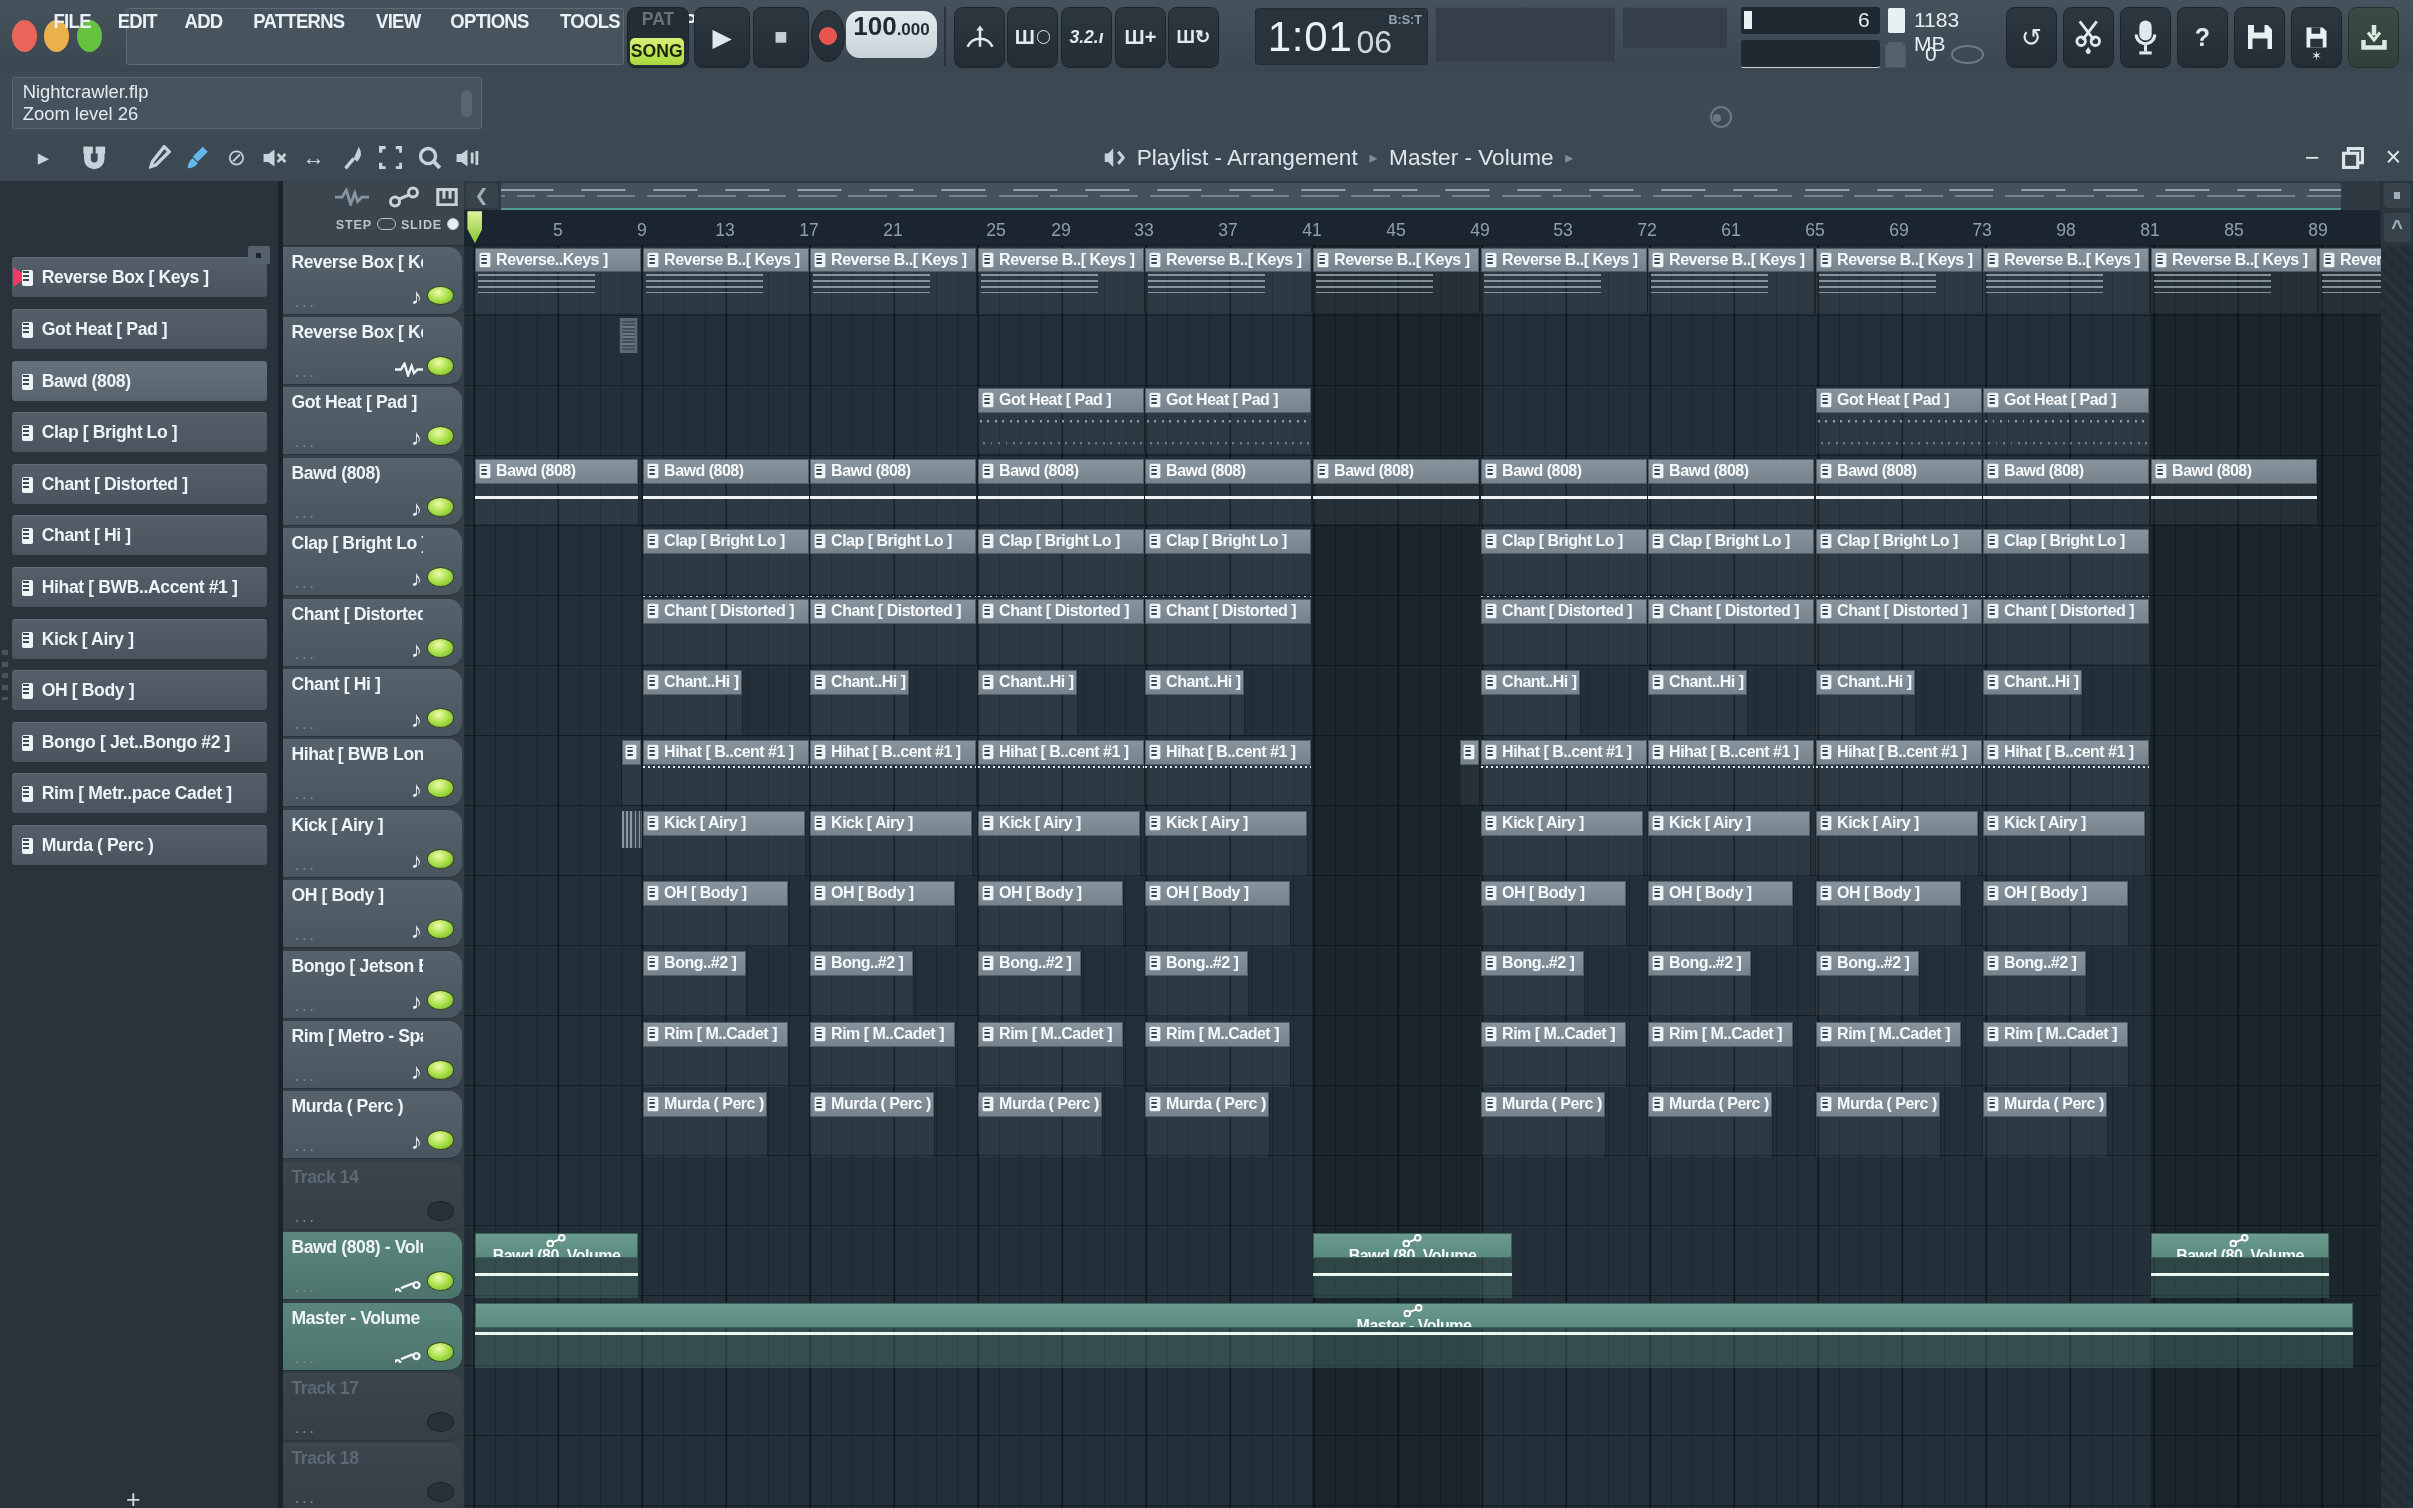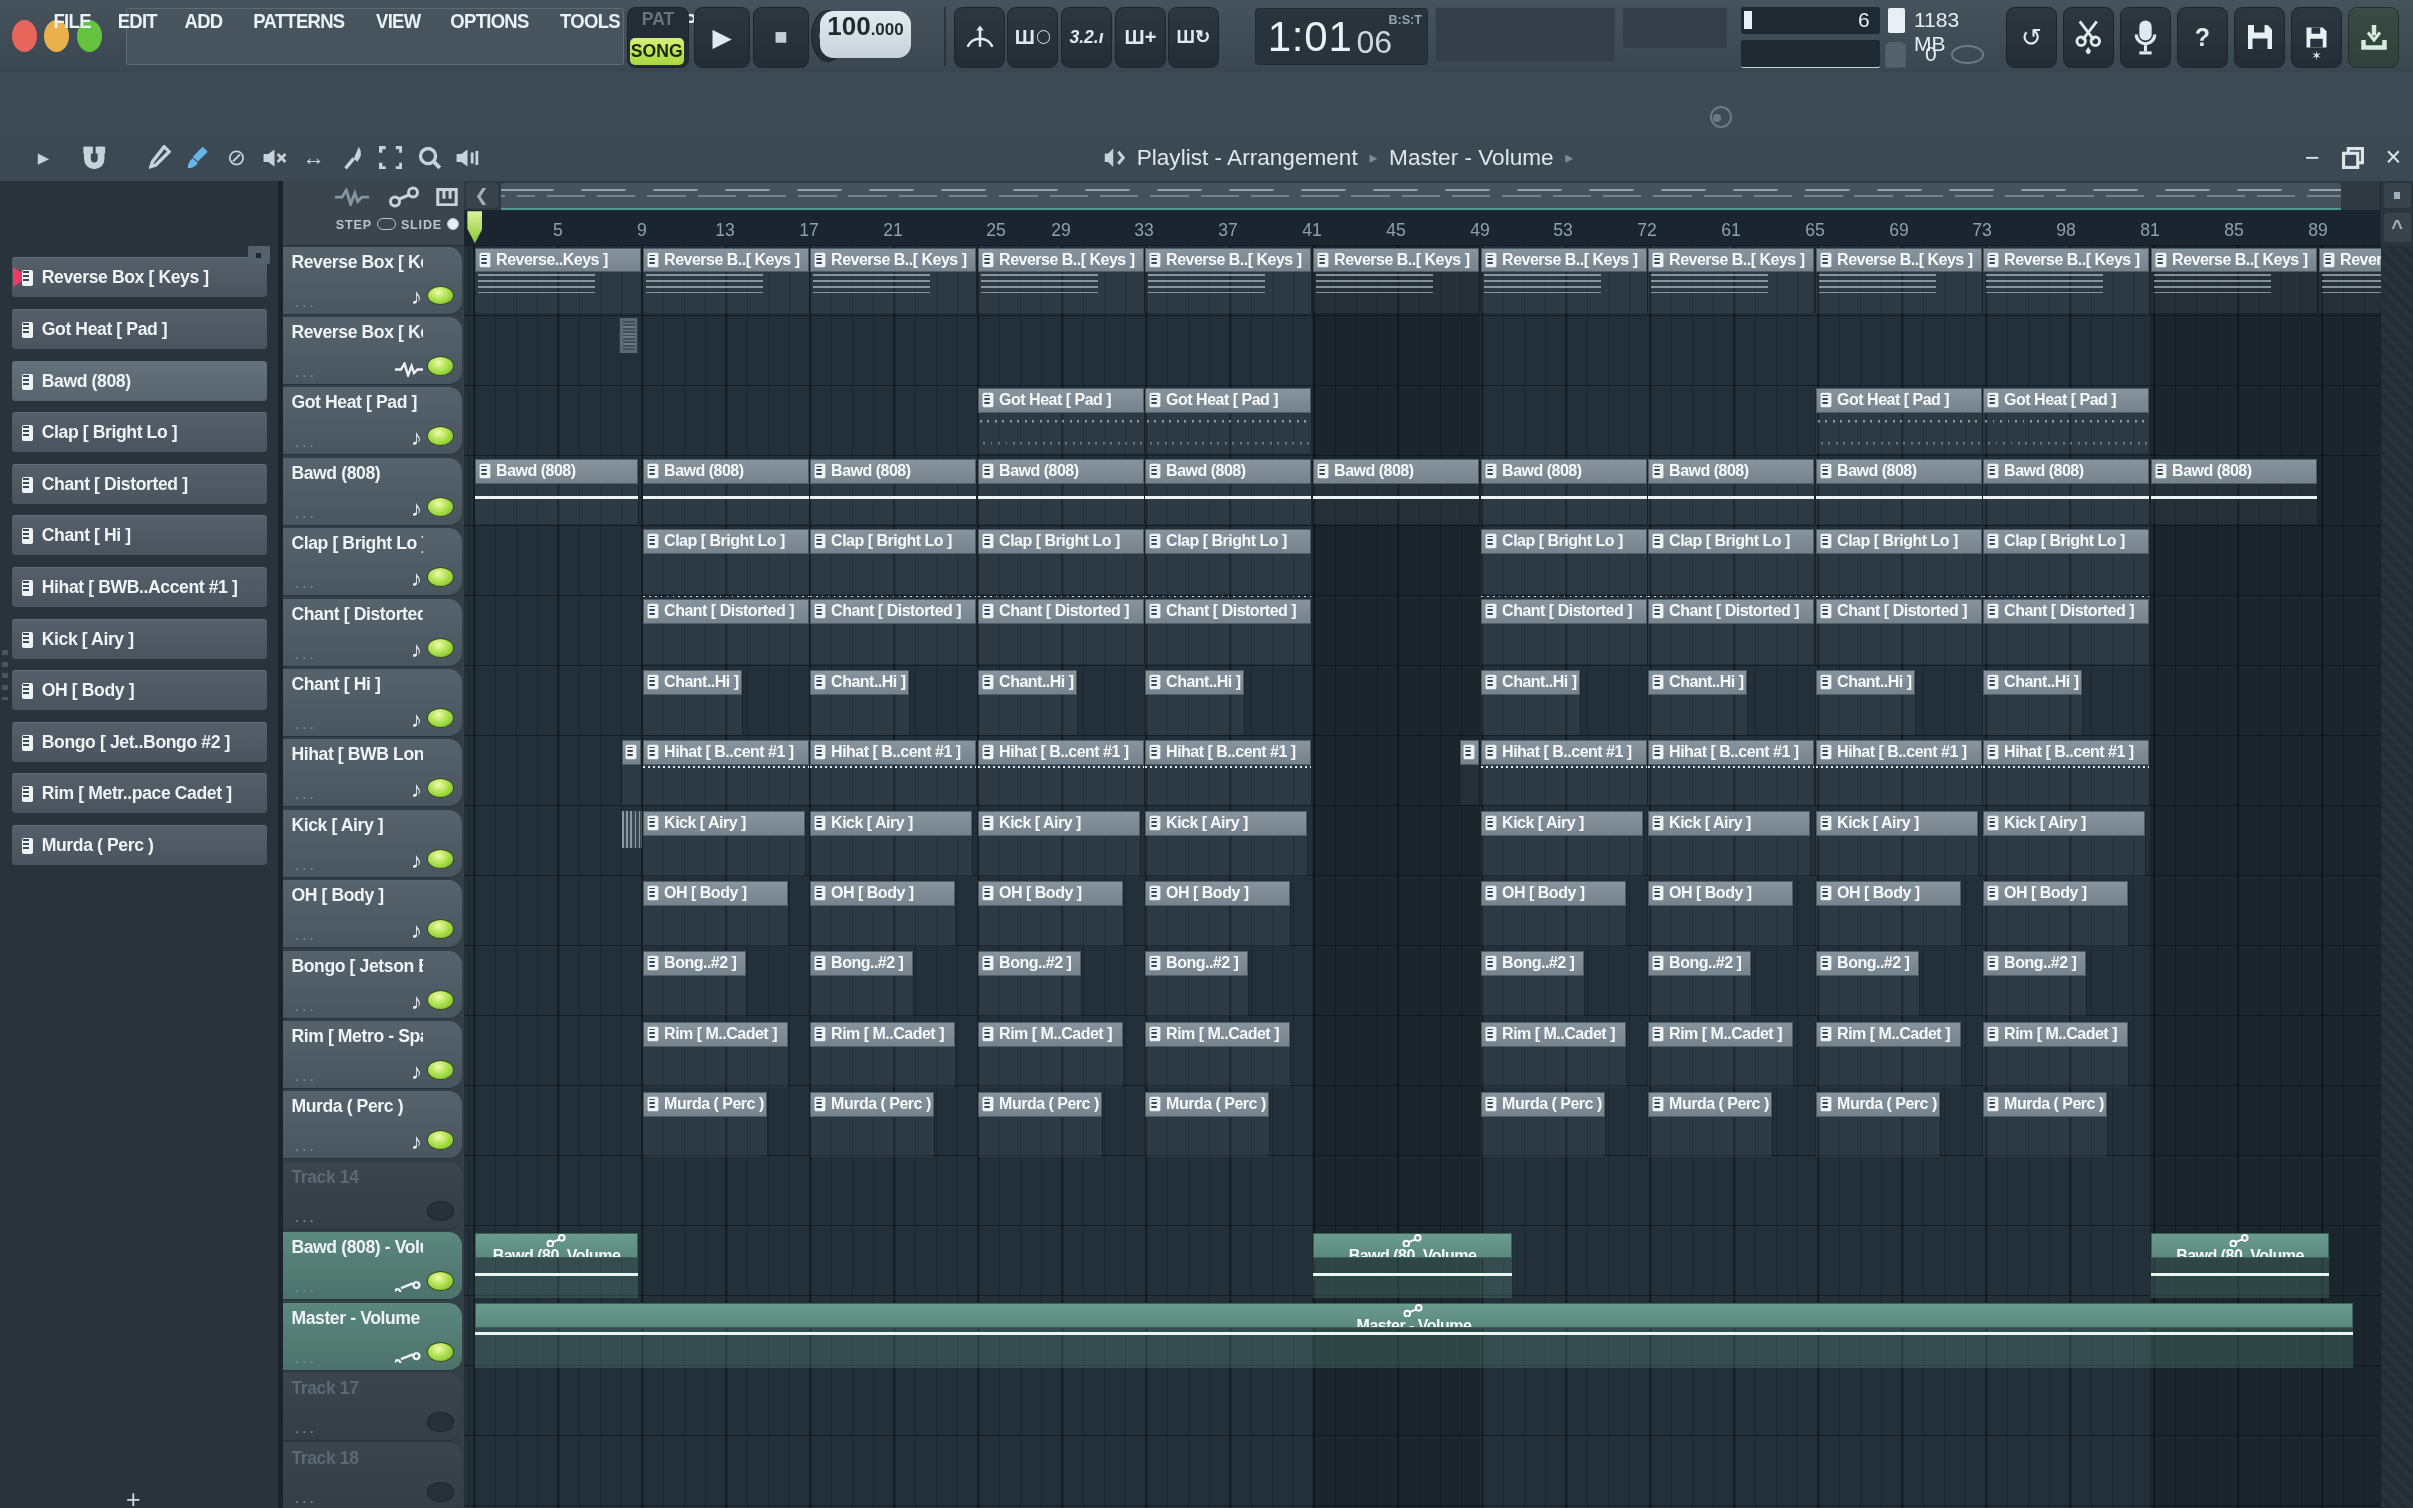--- a/index.html
+++ b/index.html
@@ -15,21 +15,21 @@
   #menubox{position:absolute;left:126px;top:7.5px;width:496px;height:55px;background:#47545e;
     border:1.7px solid #5d6b76;border-radius:2.5px;display:flex;justify-content:center;gap:22px;}
   .mitem{color:#e9f1f5;font-size:21px;font-weight:700;letter-spacing:-0.8px;transform:scaleX(.88);cursor:default;}
   .tbtn{position:absolute;background:linear-gradient(#2d3740,#242d35);border:1.7px solid #1d252c;
     border-radius:8.4px;display:flex;align-items:center;justify-content:center;color:#dfe9ee;}
   #patsong{position:absolute;left:627px;top:6.7px;width:60px;height:59px;border-radius:8.4px;background:#242d35;
     border:1.7px solid #1d252c;overflow:hidden;}
   #patlbl{position:absolute;left:0;top:1.7px;width:100%;text-align:center;color:#67737d;font-size:17.6px;font-weight:700;}
   #songlbl{position:absolute;left:1.7px;bottom:1.7px;width:54px;height:27px;border-radius:5px;background:linear-gradient(#d8ef79,#a9d83e);
     color:#1d2606;font-size:17.6px;font-weight:700;display:flex;align-items:center;justify-content:center;}
-  #tempo{position:absolute;left:820px;top:11px;width:91px;height:47px;border-radius:13.4px;
+  #tempo{position:absolute;left:846px;top:11px;width:91px;height:47px;border-radius:13.4px;
     background:linear-gradient(#e2eaee,#c8d3d9);display:flex;align-items:baseline;justify-content:center;color:#1f2a31;}
   #tempo .big{font-size:26px;font-weight:700;}
   #tempo .small{font-size:17px;font-weight:700;}
   .vsep1{position:absolute;top:6.7px;width:1.7px;height:59px;background:#2b343d;}
   #timedisp{position:absolute;left:1255px;top:8.4px;width:171px;height:55px;background:#28333c;
     border:1.7px solid #222b33;border-radius:3.4px;color:#e9f3f7;}
   #timedisp .t1{position:absolute;left:11.7px;bottom:3.4px;font-size:42px;letter-spacing:0.8px;}
   #timedisp .t2{position:absolute;right:35px;bottom:3.4px;font-size:32px;color:#cdd9df;}
   #timedisp .mode{position:absolute;right:5px;top:3.4px;font-size:12.6px;font-weight:700;color:#93a4af;}
   .hintpanel{position:absolute;background:#343f49;border:1.7px solid #414c55;border-radius:2.5px;}
@@ -315,20 +315,25 @@
     <div class="tbtn ricon" style="left:2348px;top:6.7px;background:linear-gradient(#3b4a44,#30403a);border-color:#24312b">
       <svg width="30" height="30" viewBox="0 0 20 20">
         <line x1="10" y1="2" x2="10" y2="9" stroke="#d7ece0" stroke-width="3"></line>
         <path d="M6 7 l4 5 4 -5" fill="none" stroke="#d7ece0" stroke-width="2"></path>
         <path d="M3 12 v5 h14 v-5" fill="none" stroke="#d7ece0" stroke-width="3"></path>
         </svg>
       </div>
   </div>
 
   <div id="topbar2">
+    <div id="hintbox">
+      <div class="l1">Nightcrawler.flp</div>
+      <div class="l2">Zoom level 26</div>
+      <span id="thermo"></span>
+    </div>
     <span class="abs knob" id="knob1"></span>
     <span class="abs" id="knob1dot" style="border-radius:50%"></span>
     <span class="abs knob" id="knob2"></span>
     <span class="abs" id="knob2dot"></span>
     <span class="abs" id="sgroove"></span>
     <span class="abs" id="sthumb"></span>
 
     <div class="tb2btn" style="left:955px">
       <svg width="28.5" height="22" viewBox="0 0 20 14">
         <rect x="1" y="1" width="10" height="12" fill="none" stroke="#e3ecf1" stroke-width="2"></rect>

